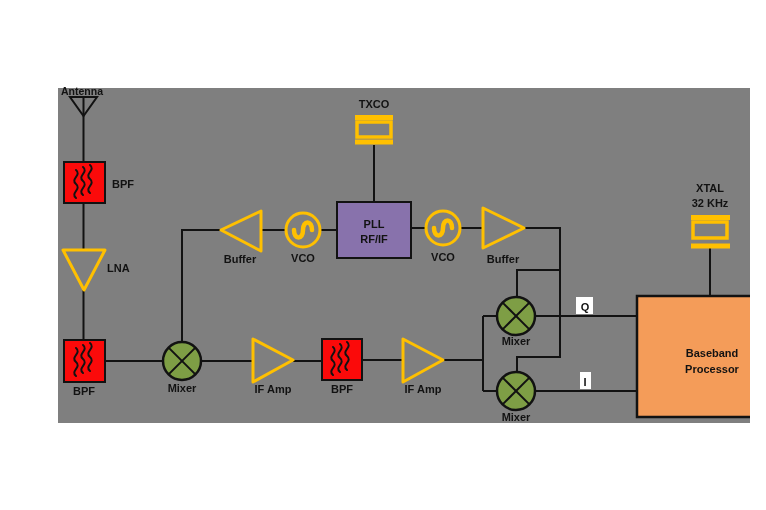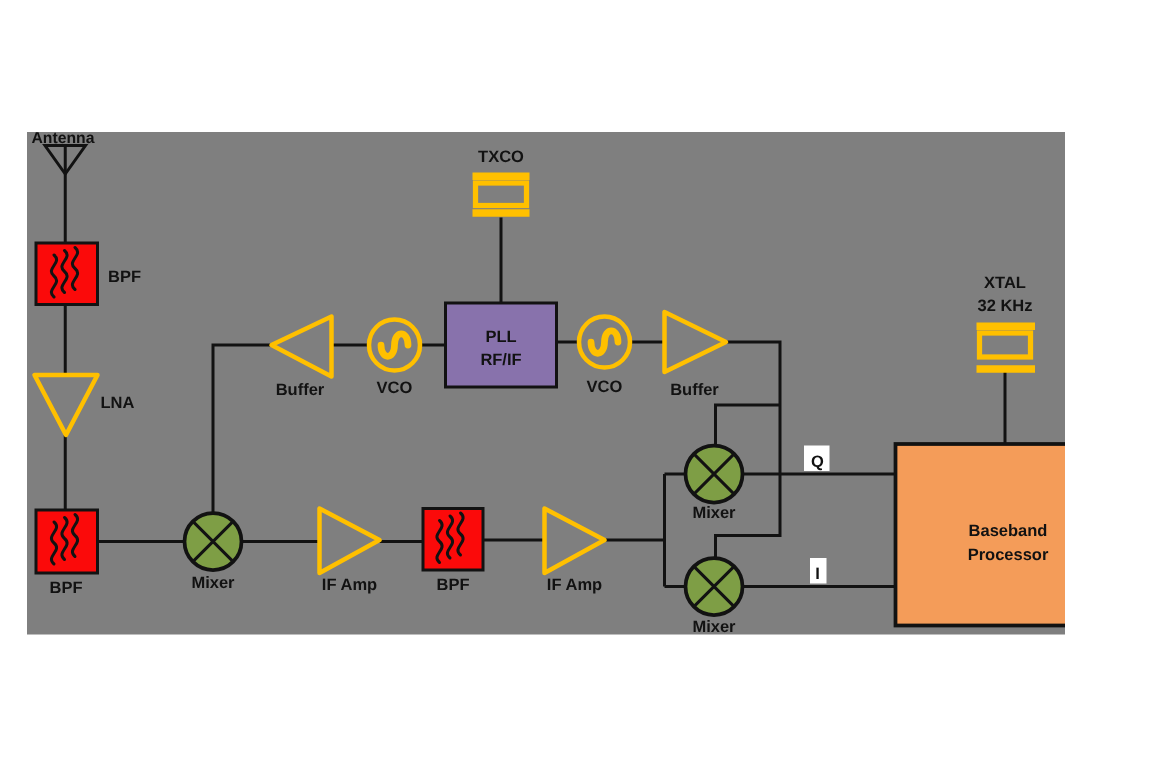--- a/index.html
+++ b/index.html
@@ -1,17 +1,17 @@
 <!DOCTYPE html>
 <html><head>
 <meta charset="utf-8">
 <style>
   html,body{margin:0;padding:0;background:#ffffff;}
   .page{position:relative;width:710px;height:510px;background:#ffffff;overflow:hidden;
-        font-family:"Liberation Sans", sans-serif;}
+        font-family:"Liberation Sans", sans-serif;margin-left:40px;}
   svg{display:block;}
   .wire{stroke:#121212;stroke-width:2;fill:none;}
   .red-box{fill:#fb0a0a;stroke:#121212;stroke-width:2;}
   .yellow-shape{fill:none;stroke:#FFC000;stroke-width:3;stroke-linejoin:round;}
   .sine{fill:none;stroke:#FFC000;stroke-width:4.5;stroke-linecap:round;}
   .mixer-circ{fill:#7E9E45;stroke:#121212;stroke-width:2.5;}
   .mixer-x{stroke:#121212;stroke-width:2;}
   .pll-box{fill:#8872AC;stroke:#121212;stroke-width:2;}
   .bb-box{fill:#F49C59;stroke:#121212;stroke-width:2.5;}
   .xtal-bar{fill:#FFC000;}

